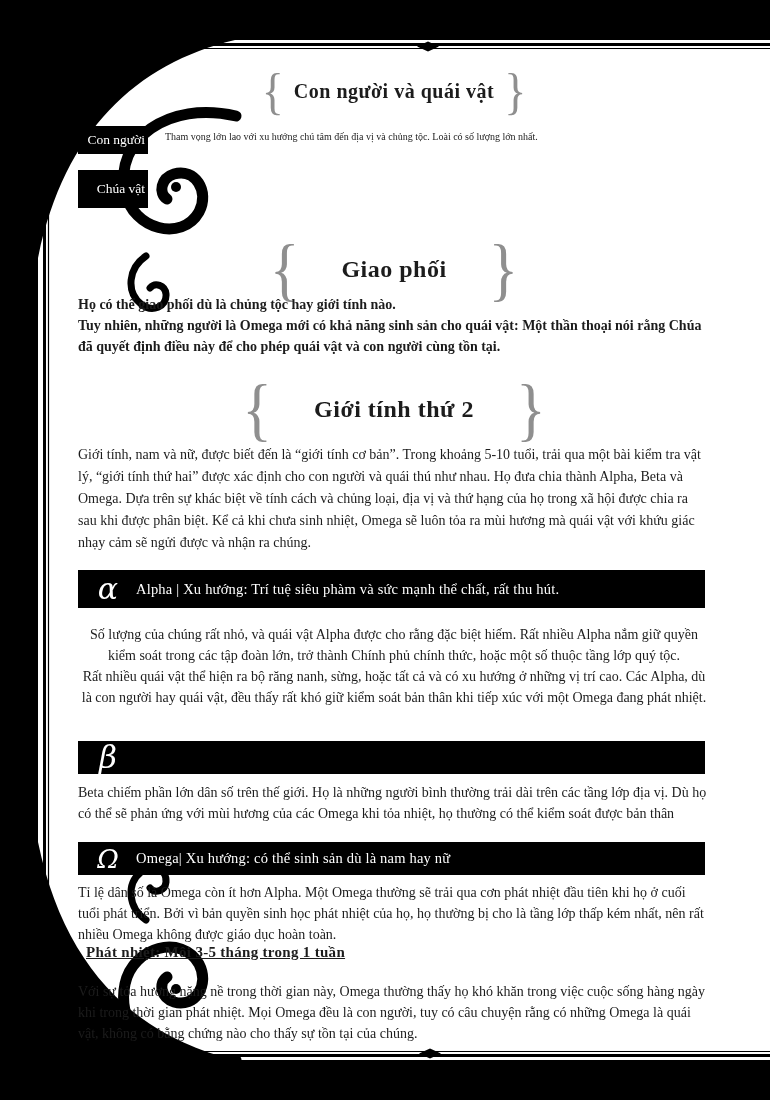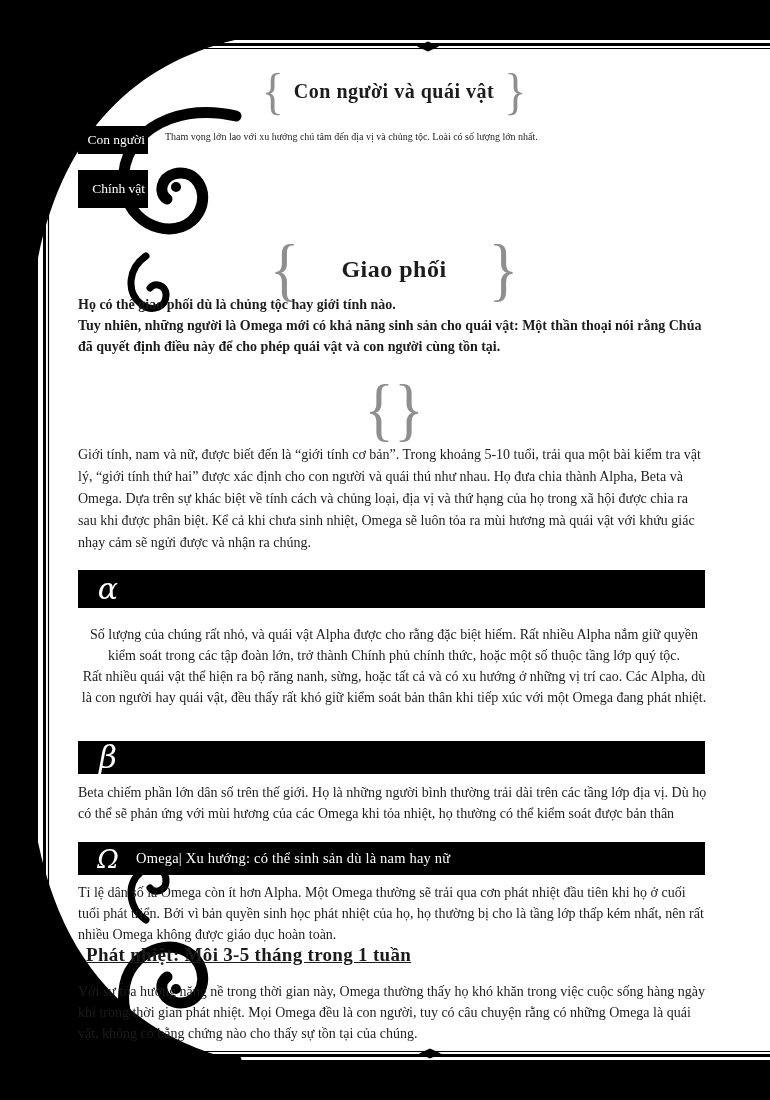--- a/index.html
+++ b/index.html
@@ -37,21 +37,21 @@
 
   
   .class-bar{
     position:absolute;left:0;width:627px;background:#000;color:#fff;
     display:flex;align-items:center;padding:0 0 0 12px;box-sizing:border-box;
   }
   .greek{font-style:italic;font-family:"DejaVu Serif",serif;width:36px;flex:0 0 auto;text-align:center;line-height:1;}
   .bar-text{font-size:14.5px;letter-spacing:.2px;white-space:nowrap;margin-left:10px;}
 
   .heat-head{
-    font-size:19px;font-weight:bold;text-decoration:underline;
+    font-size:15px;font-weight:bold;text-decoration:underline;
     letter-spacing:.3px;padding-left:8px;white-space:nowrap;
   }
 </style>
 </head>
 <body>
 
 <svg class="frame-svg" width="770" height="1100" viewBox="0 0 770 1100">
   <g fill="#000" stroke="none">
     <rect x="0" y="0" width="770" height="40"></rect>
     <rect x="0" y="0" width="38" height="1100"></rect>
@@ -93,39 +93,41 @@
     <span class="brace b-small">{</span>
     <h1 class="h-title h1-title">Con người và quái vật</h1>
     <span class="brace b-small">}</span>
   </div>
 
   <div class="sp-row abs" style="top:126px;">
     <div class="sp-label">Con người</div>
     <div class="sp-text">Tham vọng lớn lao với xu hướng chú tâm đến địa vị và chủng tộc. Loài có số lượng lớn nhất.</div>
   </div>
   <div class="sp-row abs" style="top:168px;">
-    <div class="sp-label tall">Chính vật</div>
+    <div class="sp-label tall">Chúa vật</div>
   </div>
 
   <div class="header-row abs" style="top:238px;">
     <span class="brace b-big">{</span>
     <h2 class="h-title h2-title">Giao phối</h2>
     <span class="brace b-big">}</span>
   </div>
   <div class="para abs" style="top:294px;font-weight:bold;">Họ có thể giao phối dù là chủng tộc hay giới tính nào.
 Tuy nhiên, những người là Omega mới có khả năng sinh sản cho quái vật: Một thần thoại nói rằng Chúa đã quyết định điều này để cho phép quái vật và con người cùng tồn tại.</div>
 
   <div class="header-row abs" style="top:378px;">
     <span class="brace b-big">{</span>
+    <h2 class="h-title h2-title">Giới tính thứ 2</h2>
     <span class="brace b-big">}</span>
   </div>
   <div class="para wide abs" style="top:444px;">Giới tính, nam và nữ, được biết đến là “giới tính cơ bản”. Trong khoảng 5-10 tuổi, trải qua một bài kiểm tra vật lý, “giới tính thứ hai” được xác định cho con người và quái thú như nhau. Họ đưa chia thành Alpha, Beta và Omega. Dựa trên sự khác biệt về tính cách và chủng loại, địa vị và thứ hạng của họ trong xã hội được chia ra sau khi được phân biệt. Kể cả khi chưa sinh nhiệt, Omega sẽ luôn tỏa ra mùi hương mà quái vật với khứu giác nhạy cảm sẽ ngửi được và nhận ra chúng.</div>
 
   <div class="class-bar" style="top:570px;height:38px;">
     <span class="greek" style="font-size:30px;">α</span>
+    <span class="bar-text">Alpha | Xu hướng: Trí tuệ siêu phàm và sức mạnh thể chất, rất thu hút.</span>
   </div>
   <div class="para abs" style="top:624px;text-align:center;">Số lượng của chúng rất nhỏ, và quái vật Alpha được cho rằng đặc biệt hiếm. Rất nhiều Alpha nắm giữ quyền kiểm soát trong các tập đoàn lớn, trở thành Chính phủ chính thức, hoặc một số thuộc tầng lớp quý tộc.
 Rất nhiều quái vật thể hiện ra bộ răng nanh, sừng, hoặc tất cả và có xu hướng ở những vị trí cao. Các Alpha, dù là con người hay quái vật, đều thấy rất khó giữ kiểm soát bản thân khi tiếp xúc với một Omega đang phát nhiệt.</div>
 
   <div class="class-bar" style="top:741px;height:33px;">
     <span class="greek" style="font-size:31px;">β</span>
   </div>
   <div class="para abs" style="top:782px;">Beta chiếm phần lớn dân số trên thế giới. Họ là những người bình thường trải dài trên các tầng lớp địa vị. Dù họ có thể sẽ phản ứng với mùi hương của các Omega khi tỏa nhiệt, họ thường có thể kiểm soát được bản thân</div>
 
   <div class="class-bar" style="top:842px;height:33px;">

